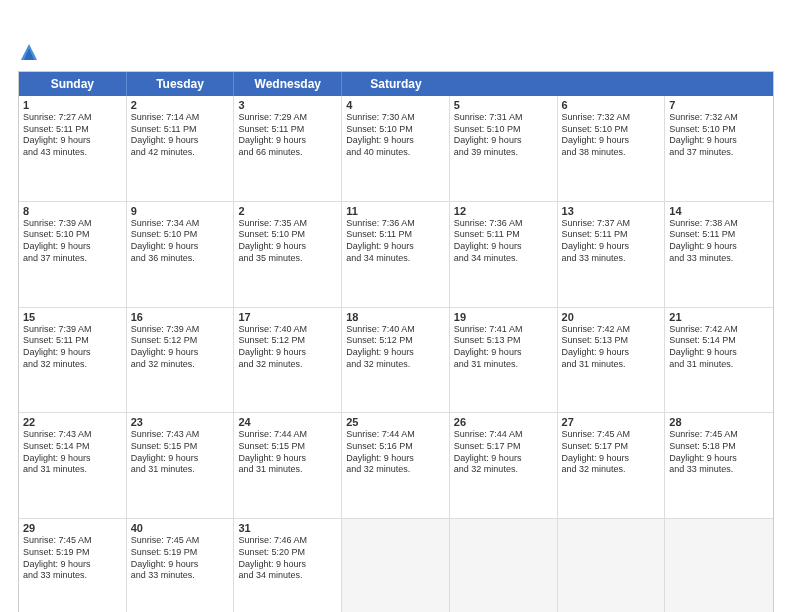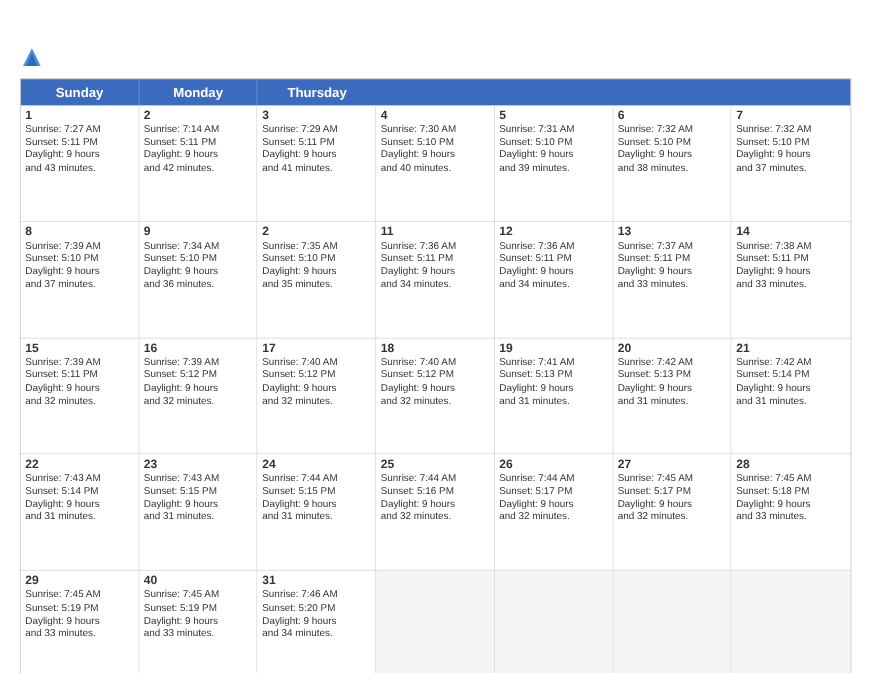--- a/index.html
+++ b/index.html
@@ -127,22 +127,23 @@
     </div>
     <div class="title-area">
       <div class="month-title"></div>
       <div class="location"></div>
     </div>
   </div>
 
   <div class="calendar">
     <div class="cal-header">
     <div class="cal-header-cell">Sunday</div>
-        <div class="cal-header-cell">Monday</div>
-        <div class="cal-header-cell">Thursday</div>
+        <div class="cal-header-cell">Tuesday</div>
+        <div class="cal-header-cell">Wednesday</div>
+        <div class="cal-header-cell">Saturday</div>
       </div>
     <div class="cal-body">
     <div class="cal-row">
           <div class="cal-cell">
             <span class="day-num">1</span>
             <span class="cell-line">Sunrise: 7:27 AM</span>
             <span class="cell-line">Sunset: 5:11 PM</span>
             <span class="cell-line">Daylight: 9 hours</span>
             <span class="cell-line">and 43 minutes.</span>
           </div>
@@ -151,21 +152,21 @@
             <span class="cell-line">Sunrise: 7:14 AM</span>
             <span class="cell-line">Sunset: 5:11 PM</span>
             <span class="cell-line">Daylight: 9 hours</span>
             <span class="cell-line">and 42 minutes.</span>
           </div>
           <div class="cal-cell">
             <span class="day-num">3</span>
             <span class="cell-line">Sunrise: 7:29 AM</span>
             <span class="cell-line">Sunset: 5:11 PM</span>
             <span class="cell-line">Daylight: 9 hours</span>
-            <span class="cell-line">and 41 minutes.</span>
+            <span class="cell-line">and 66 minutes.</span>
           </div>
           <div class="cal-cell">
             <span class="day-num">4</span>
             <span class="cell-line">Sunrise: 7:30 AM</span>
             <span class="cell-line">Sunset: 5:10 PM</span>
             <span class="cell-line">Daylight: 9 hours</span>
             <span class="cell-line">and 40 minutes.</span>
           </div>
           <div class="cal-cell">
             <span class="day-num">5</span>

